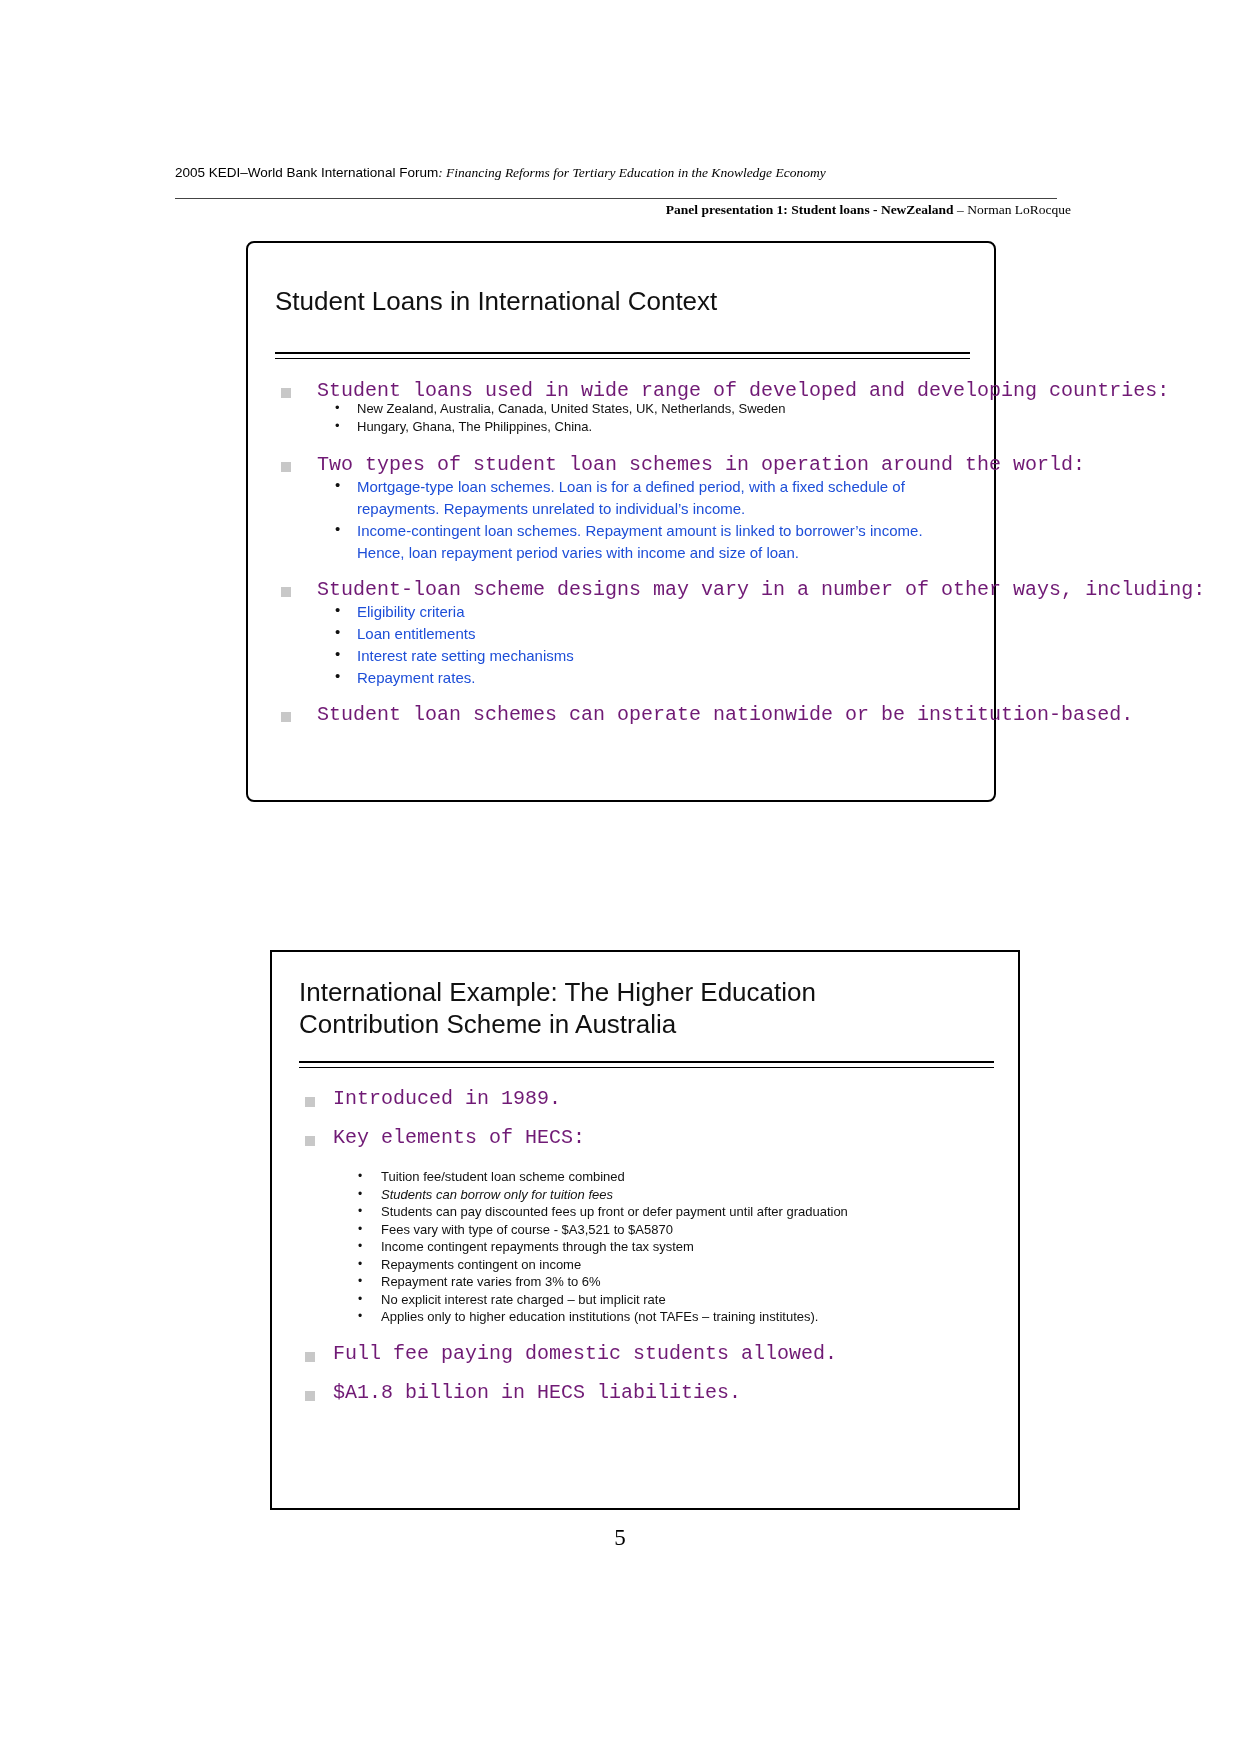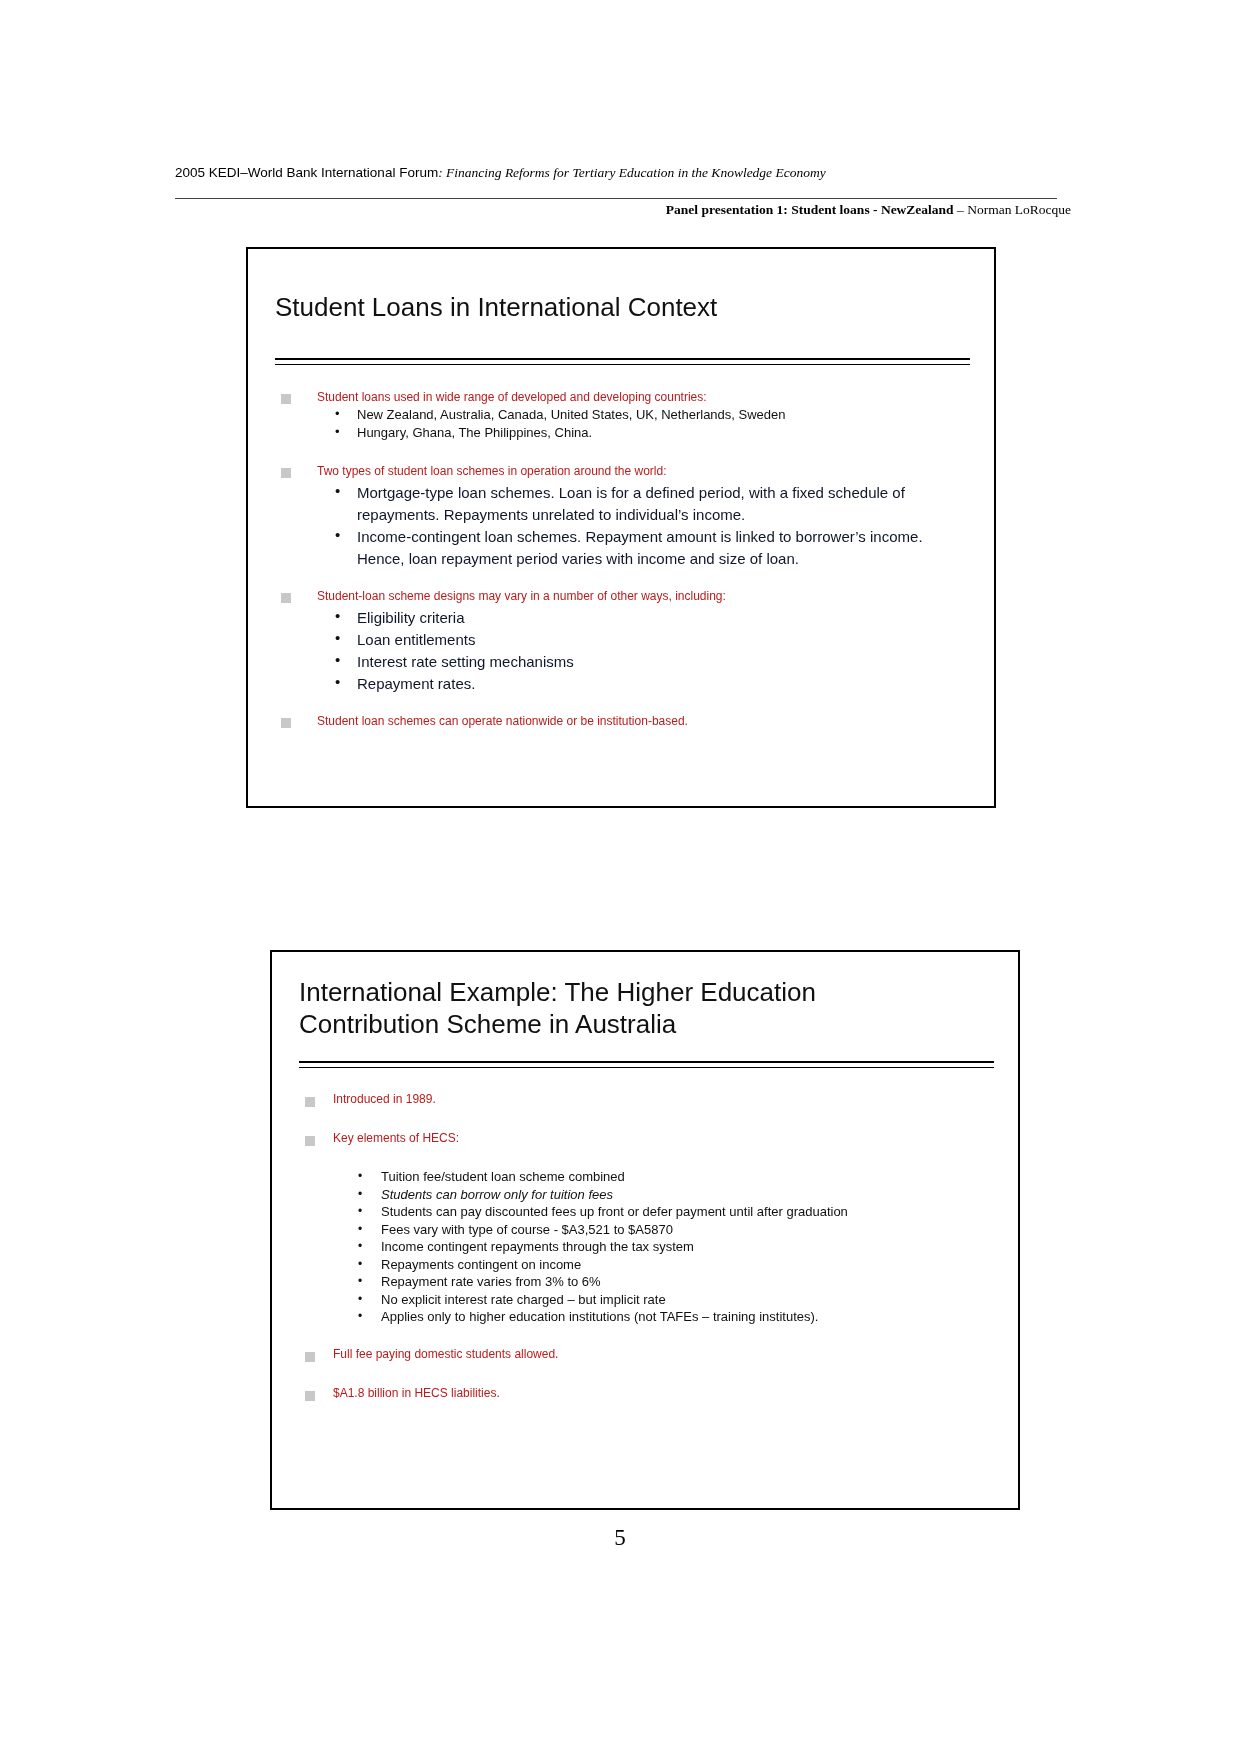--- a/index.html
+++ b/index.html
@@ -6,30 +6,30 @@
   body { width: 1240px; height: 1755px; position: relative; overflow: hidden; color: #000; }
   .abs { position: absolute; }
 
   .hdr-forum { left: 175px; top: 165px; font-size: 13.5px; font-family: "Liberation Sans", sans-serif; white-space: nowrap; }
   .hdr-forum .it { font-family: "Liberation Serif", serif; font-style: italic; font-size: 13.5px; }
   .hdr-rule { left: 175px; top: 198px; width: 882px; height: 0; border-top: 1px solid #444; }
   .hdr-panel { right: 169px; top: 202px; font-family: "Liberation Serif", serif; font-size: 13.5px; white-space: nowrap; }
   .hdr-panel b { font-weight: bold; }
 
   .slide { left: 246px; width: 746px; border: 2.5px solid #000; background: #fff; }
-  .slide1 { top: 247px; height: 557px; }
+  .slide1 { top: 241px; height: 557px; border-radius: 8px; }
   .slide2 { top: 950px; height: 556px; margin-left: 24px; }
 
   .slide-title { position: absolute; left: 27px; font-family: "Liberation Sans", sans-serif; font-size: 26px; line-height: 32px; color: #111; }
   .rule-thick { position: absolute; left: 27px; right: 24px; height: 0; border-top: 2.5px solid #000; }
   .rule-thin { position: absolute; left: 27px; right: 24px; height: 0; border-top: 1px solid #000; }
 
   .sq { position: absolute; width: 10px; height: 10px; background: #c8c8c8; }
-  .l1 { position: absolute; font-family: Liberation Sans, sans-serif; font-size: 12px; line-height: 22px; white-space: nowrap; color: #b91c1c; }
-  .l2 { position: absolute; font-family: "Liberation Sans", sans-serif; font-size: 15px; line-height: 22px; color: #0f172a; }
+  .l1 { position: absolute; font-family: Liberation Mono, monospace; font-size: 20px; line-height: 22px; white-space: nowrap; color: #701a75; }
+  .l2 { position: absolute; font-family: "Liberation Sans", sans-serif; font-size: 15px; line-height: 22px; color: #1d4ed8; }
   .l2s { position: absolute; font-family: "Liberation Sans", sans-serif; font-size: 13px; line-height: 18px; white-space: nowrap; color: #111; }
   .l3 { position: absolute; font-family: "Liberation Sans", sans-serif; font-size: 13px; line-height: 17.5px; white-space: nowrap; color: #111; }
   .dot { position: absolute; font-family: "Liberation Sans", sans-serif; color: #111; }
 
   .page-num { left: 0; width: 1240px; top: 1525px; text-align: center; font-family: "Liberation Serif", serif; font-size: 23px; }
 </style>
 </head>
 <body>
 
 <div class="abs hdr-forum">

